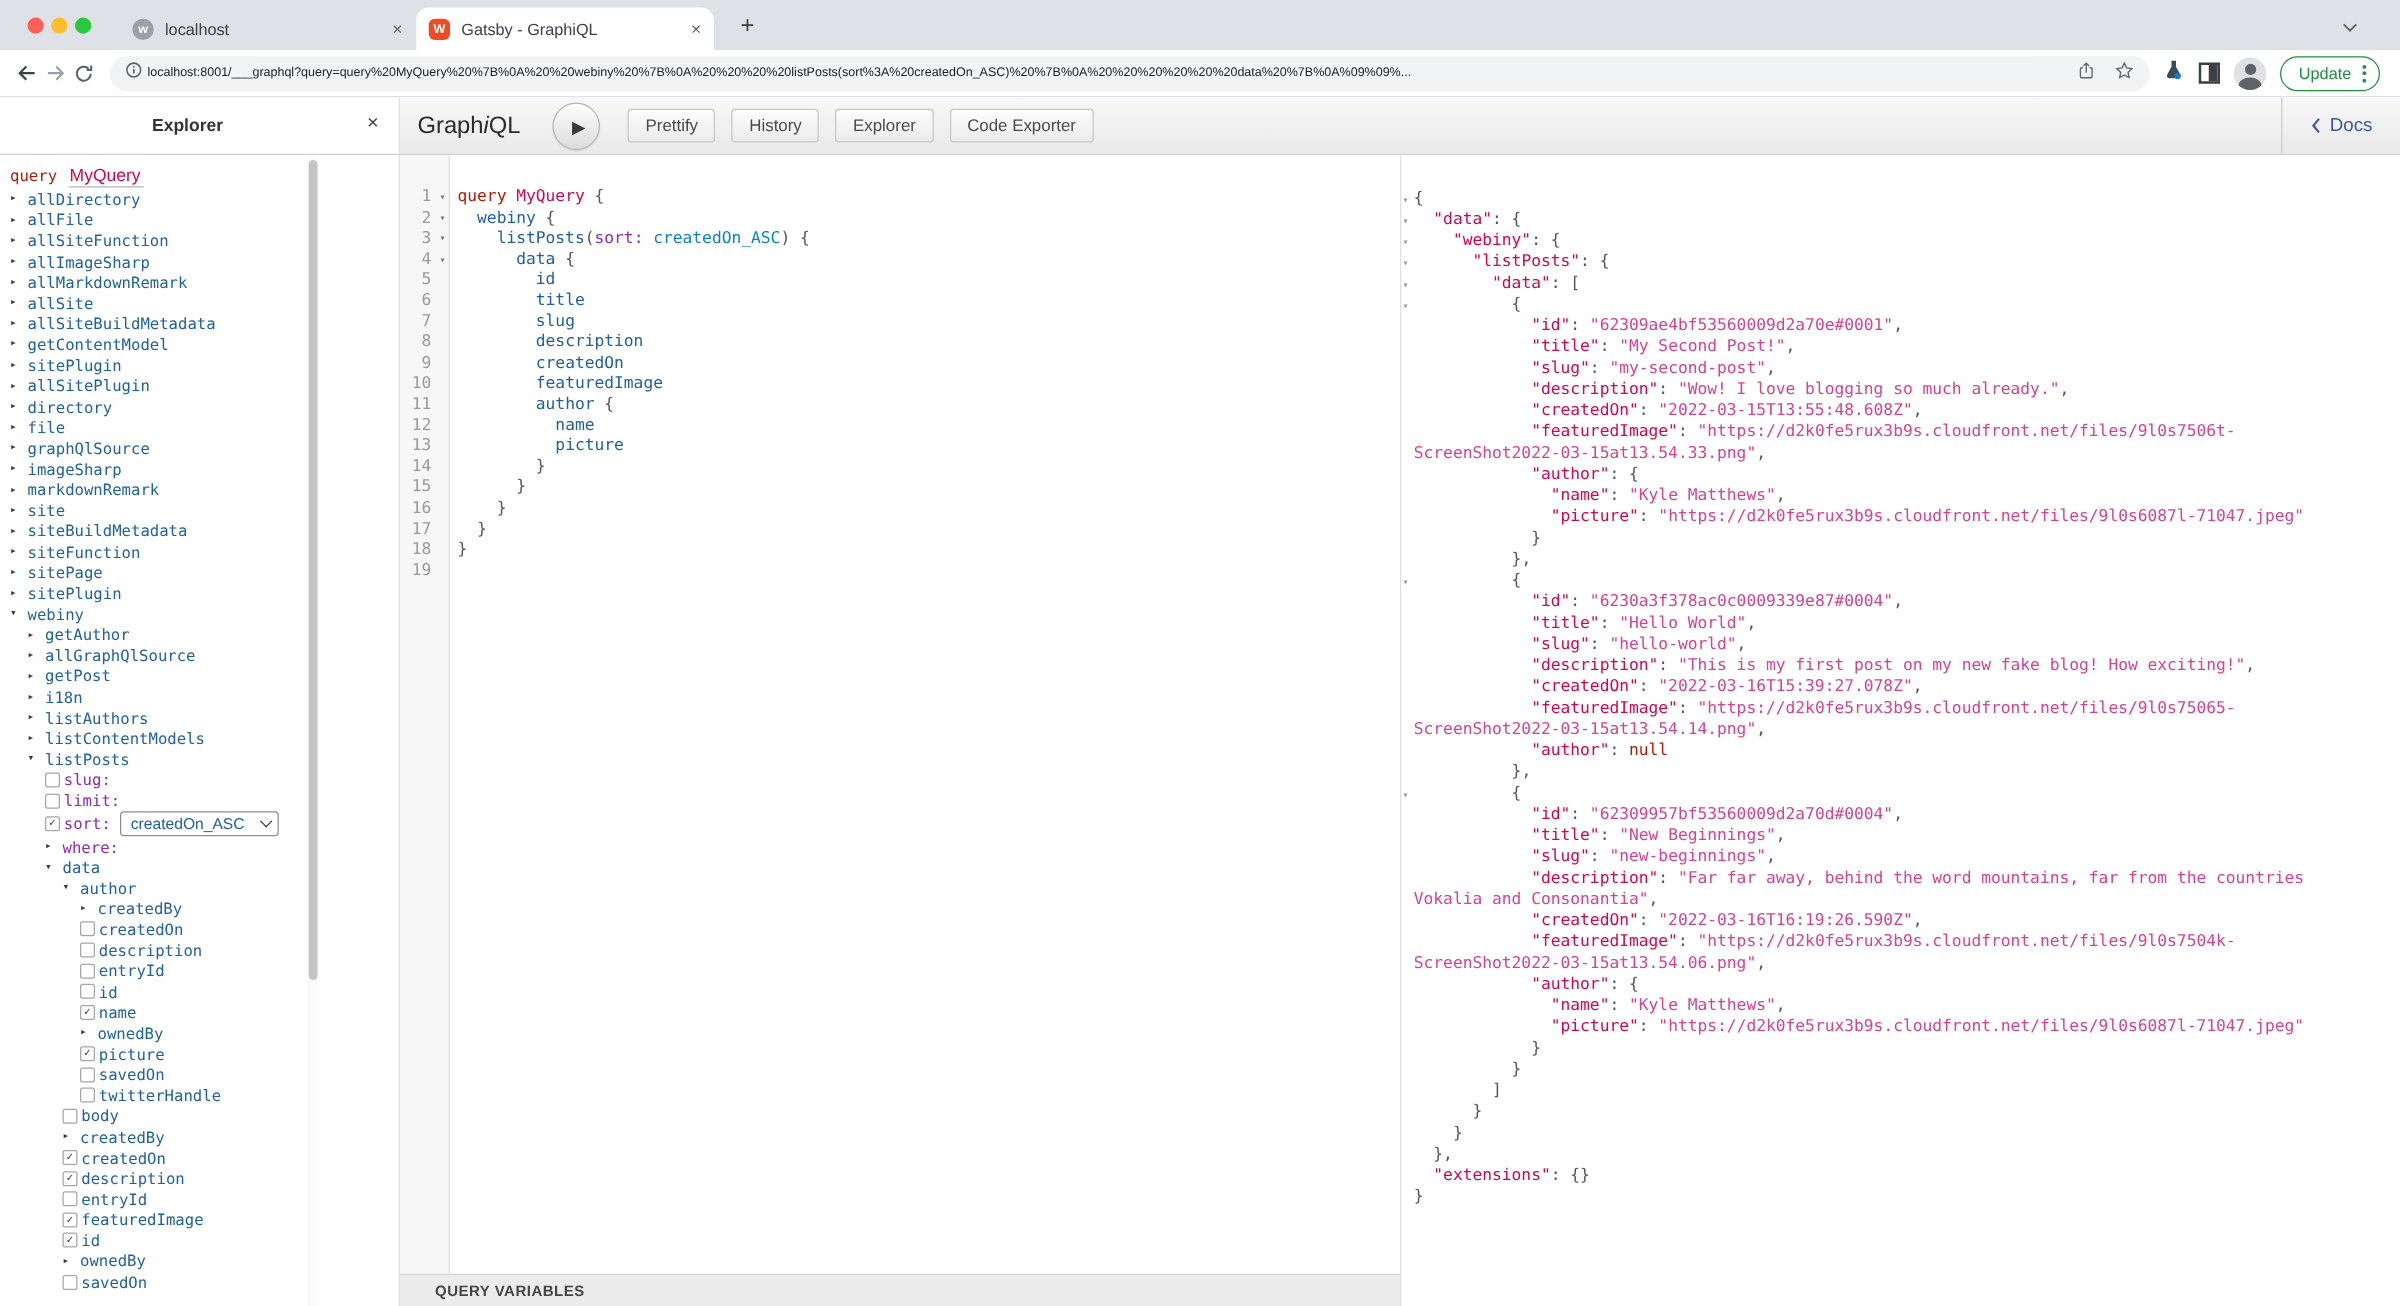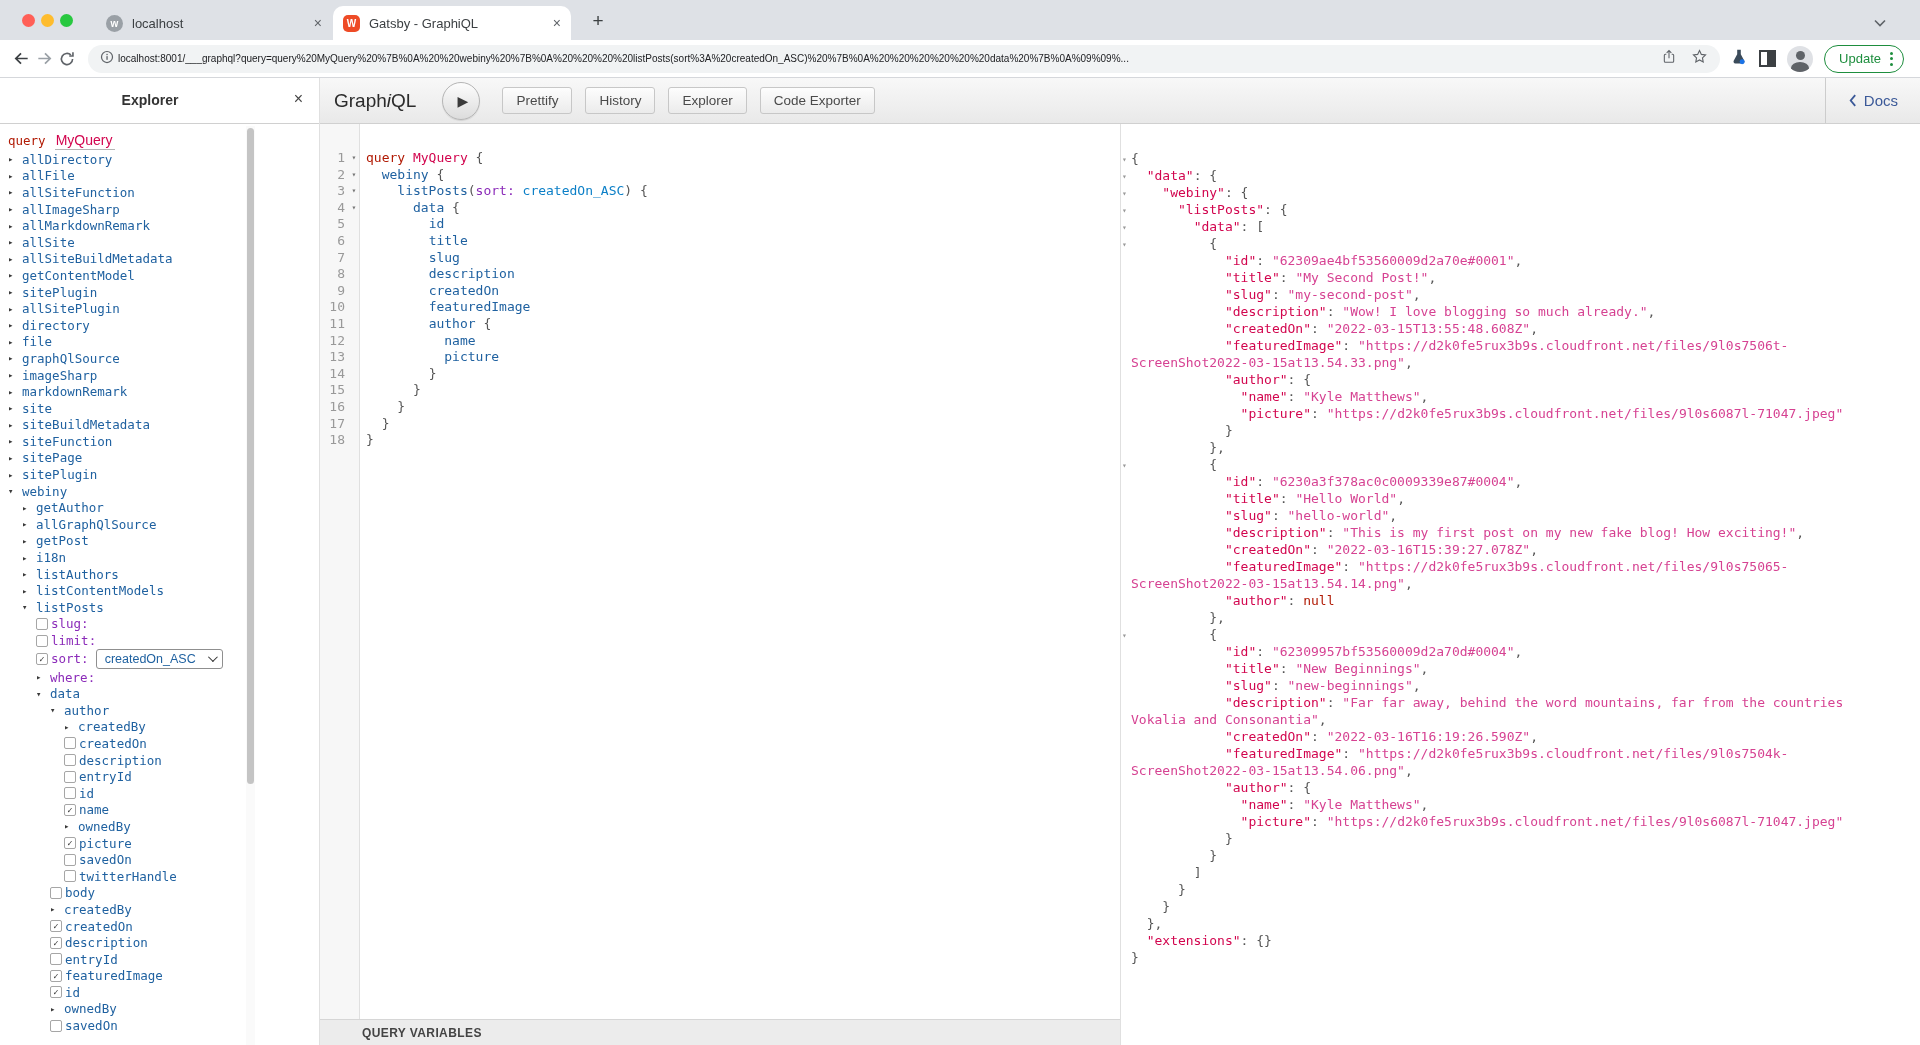--- a/index.html
+++ b/index.html
@@ -87,21 +87,21 @@
   
   .editor{position:absolute;left:320px;top:46px;width:800px;height:895px;background:#fff;overflow:hidden;}
   .ed-gutter{position:absolute;left:0;top:0;bottom:0;width:39px;background:#f7f7f7;border-right:1px solid #e0e0e0;}
   .ed-lines{position:absolute;left:0;top:26px;right:0;font-family:"DejaVu Sans Mono",monospace;font-size:13px;}
   .cm-row{display:flex;line-height:16.6px;}
   .cm-ln{width:25px;text-align:right;padding-right:3px;color:#999;flex:none;}
   .cm-fold{width:12px;flex:none;text-align:center;font-size:8px;color:#777;}
   .cm-code{white-space:pre;margin-left:6px;}
   .varbar{position:absolute;left:320px;top:941px;width:800px;height:26px;background:#ececec;
           border-top:1px solid #d6d6d6;box-sizing:border-box;display:flex;align-items:center;}
-  .varbar-label{margin-left:42px;font-size:12px;font-weight:bold;color:#444;letter-spacing:0.4px;}
+  .varbar-label{margin-left:28px;font-size:12px;font-weight:bold;color:#444;letter-spacing:0.4px;}
   
   .results{position:absolute;left:1120px;top:46px;width:800px;height:921px;box-sizing:border-box;
            background:#fff;border-left:1px solid #e0e0e0;padding:26px 48px 0 10px;overflow:hidden;
            font-family:"DejaVu Sans Mono",monospace;font-size:13px;}
   .r-row{position:relative;white-space:pre-wrap;overflow-wrap:break-word;line-height:17px;color:#555;}
   .r-arrow{position:absolute;left:-9px;top:1px;font-size:8px;color:#999;}
   
   .tk-kw{color:var(--c-keyword);}
   .tk-def{color:var(--c-def);}
   .tk-prop{color:var(--c-property);}
@@ -539,20 +539,25 @@
           </div>
           <div class="cm-row">
             <span class="cm-ln">17</span>
             <span class="cm-fold"></span>
             <span class="cm-code"><span class="tk-ws">  </span><span class="tk-punc">}</span></span>
           </div>
           <div class="cm-row">
             <span class="cm-ln">18</span>
             <span class="cm-fold"></span>
             <span class="cm-code"><span class="tk-punc">}</span></span>
+          </div>
+          <div class="cm-row">
+            <span class="cm-ln">19</span>
+            <span class="cm-fold"></span>
+            <span class="cm-code"></span>
           </div>
         </div>
     </div>
 
     <div class="varbar">
       <span class="varbar-label">QUERY VARIABLES</span>
     </div>
 
     <div class="results" id="results">
         <div class="r-row"><span class="r-arrow">▾</span><span class="tk-ws"></span><span class="tk-punc">{</span></div>

